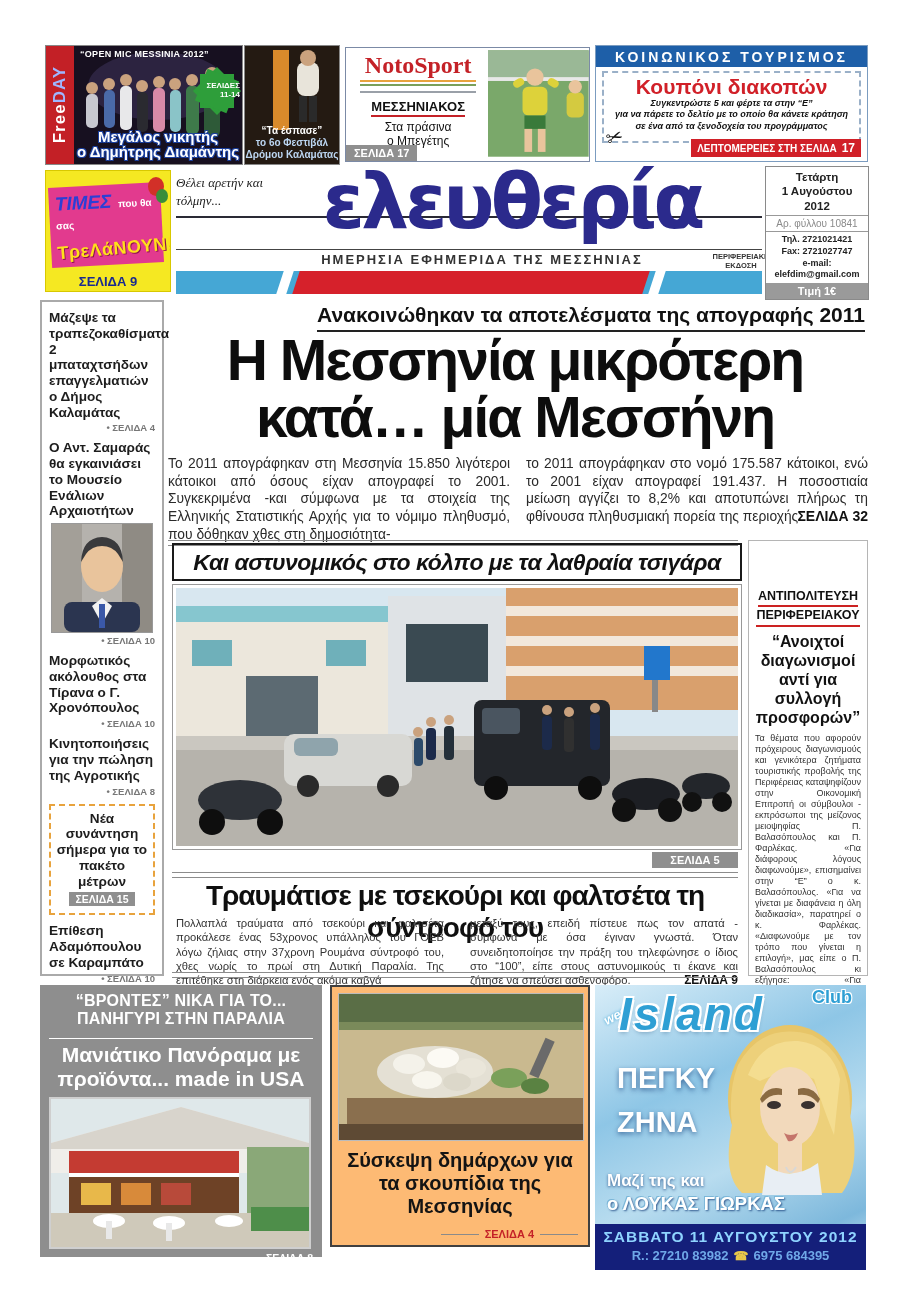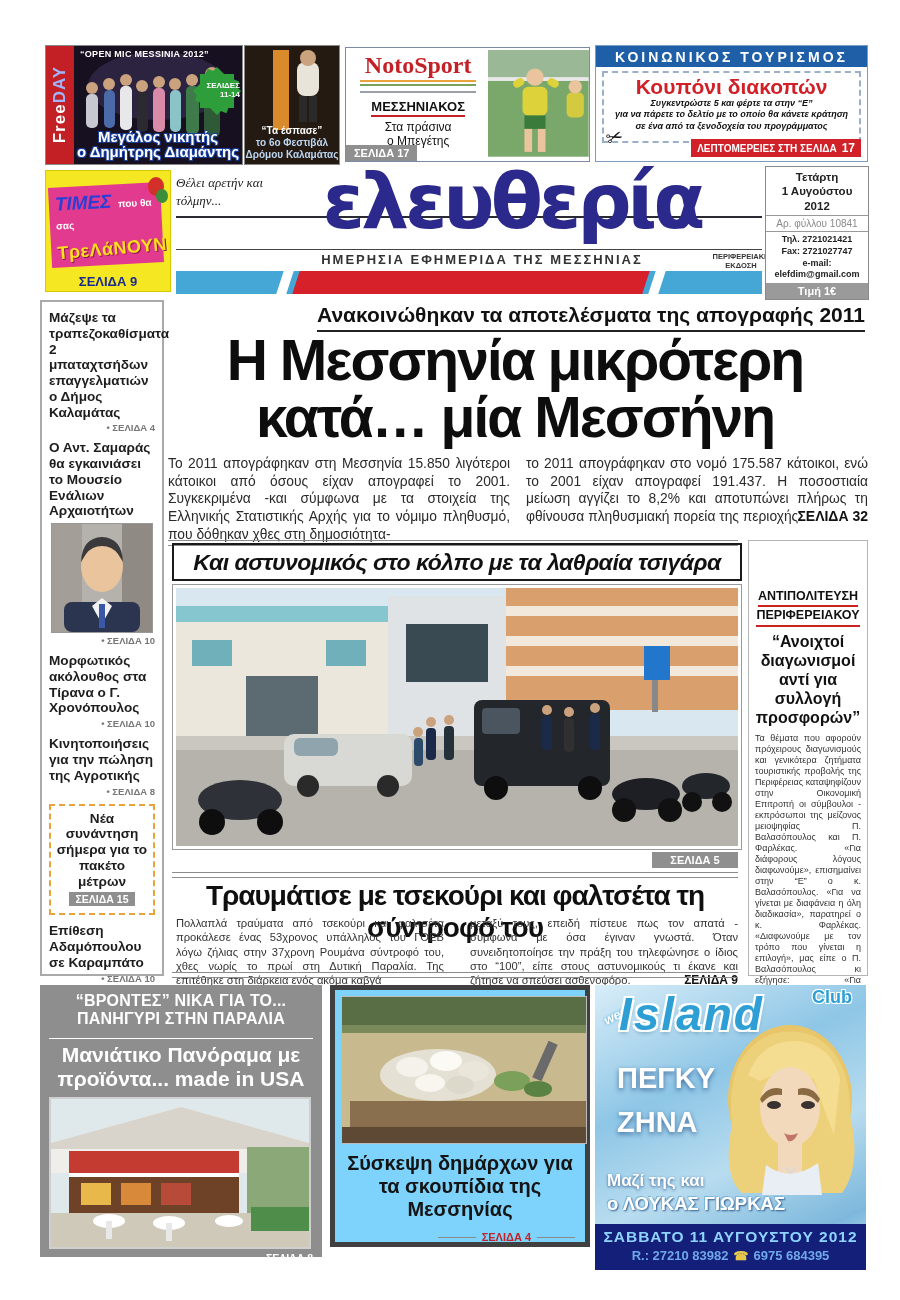--- a/index.html
+++ b/index.html
@@ -112,21 +112,21 @@
   .axe-col{flex:1;font-size:11.2px;line-height:1.28;text-align:justify;color:#333;}
   .axe-page{text-align:right;font-weight:800;font-size:12px;color:#111;margin-top:-15px;}
 
   
   .panorama{left:40px;top:985px;width:282px;height:272px;background:#8e8e8e;padding:7px 9px;box-sizing:border-box;text-align:center;}
   .pan-kick{color:#fff;font-weight:700;font-size:16px;letter-spacing:.2px;display:inline-block;border-bottom:1px solid #fff;padding-bottom:10px;}
   .pan-title{color:#fff;font-weight:800;font-size:21px;line-height:1.12;margin-top:4px;}
   .pan-photo{margin-top:7px;border:2px solid #cfcfcf;}
   .pan-page{text-align:right;color:#fff;font-weight:700;font-size:10.5px;margin-top:3px;}
 
-  .mayors{left:330px;top:985px;width:260px;height:262px;border:5px solid #404040;background:#7dd3fc;padding:6px;box-sizing:border-box;text-align:center;}
+  .mayors{left:330px;top:985px;width:260px;height:262px;border:2px solid #404040;background:#fdba74;padding:6px;box-sizing:border-box;text-align:center;}
   .may-photo{border:1px solid #bbb;}
   .may-title{font-weight:800;font-size:20px;line-height:1.15;color:#141414;margin-top:8px;}
   .may-pagerow{display:flex;align-items:center;justify-content:flex-end;gap:6px;margin-top:10px;padding-right:4px;}
   .may-line{height:1px;background:#8a8a8a;width:38px;}
   .may-page{color:#c42127;font-weight:800;font-size:11px;}
 
   .island{left:595px;top:985px;width:271px;height:285px;overflow:hidden;background:linear-gradient(155deg,#d8edf8 0%,#8ec6e6 35%,#b8dcef 60%,#7db8dc 85%,#cfe8f5 100%);}
   .isl-west{position:absolute;left:8px;top:22px;color:#fff;font-style:italic;font-weight:700;font-size:13px;transform:rotate(-28deg);text-shadow:0 0 3px #2e9fd4;}
   .isl-brand{position:absolute;left:24px;top:2px;font-style:italic;font-weight:800;font-size:46px;letter-spacing:2px;color:#2e9fd4;
      text-shadow:-2px -2px 0 #fff,2px -2px 0 #fff,-2px 2px 0 #fff,2px 2px 0 #fff,0 3px 4px rgba(20,60,100,.35);}

